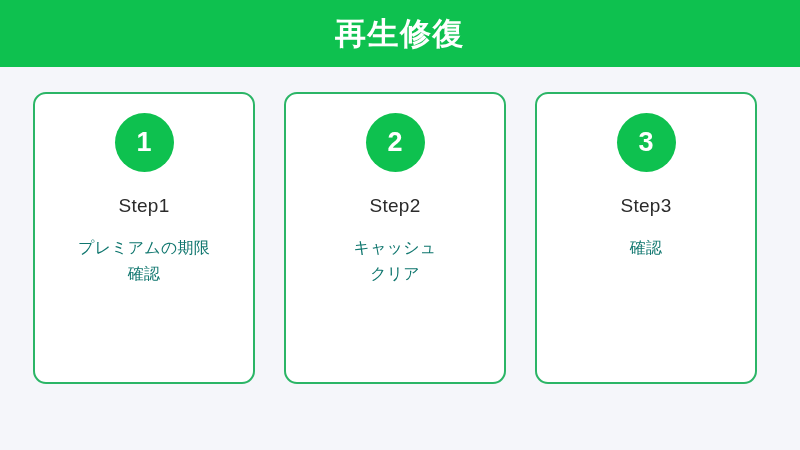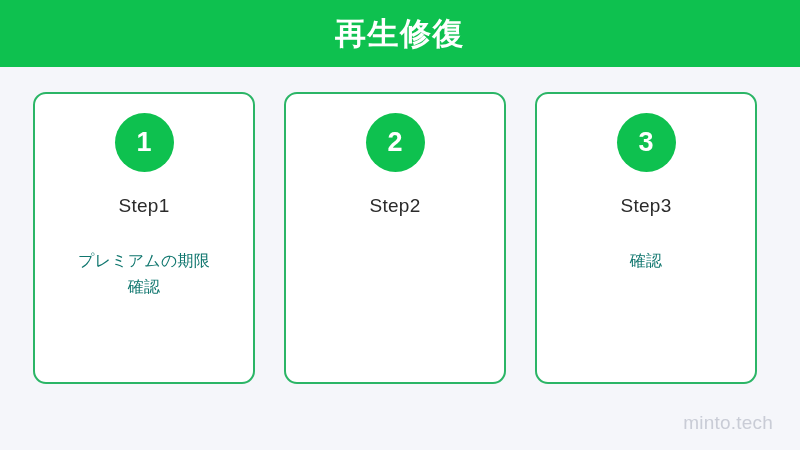--- a/index.html
+++ b/index.html
@@ -83,21 +83,21 @@
     flex: none;
   }
   .step-badge-number {
     color: #ffffff;
     font-size: 27px;
     font-weight: bold;
     line-height: 1;
   }
 
   .step-title {
-    margin: 24px 0 17px 0;
+    margin: 24px 0 4px 0;
     font-size: 19px;
     font-weight: normal;
     color: #2b2b2b;
     line-height: 1;
     letter-spacing: 0.3px;
   }
 
   .step-desc {
     margin: 16px 0 0 0;
     font-size: 16px;
@@ -143,30 +143,31 @@
         <span class="desc-line">確認</span>
       </p>
     </div>
 
     <div class="step-card">
       <div class="step-badge">
         <span class="step-badge-number">2</span>
       </div>
       <h2 class="step-title">Step2</h2>
       <p class="step-desc">
+        <span class="desc-line">キャッシュ</span>
+        <span class="desc-line">クリア</span>
       </p>
     </div>
 
     <div class="step-card">
       <div class="step-badge">
         <span class="step-badge-number">3</span>
       </div>
       <h2 class="step-title">Step3</h2>
       <p class="step-desc">
         <span class="desc-line">確認</span>
       </p>
     </div>
 
   </div>
 
-  <div class="watermark">minto.tech</div>
 
 </div>
 
 </body></html>

